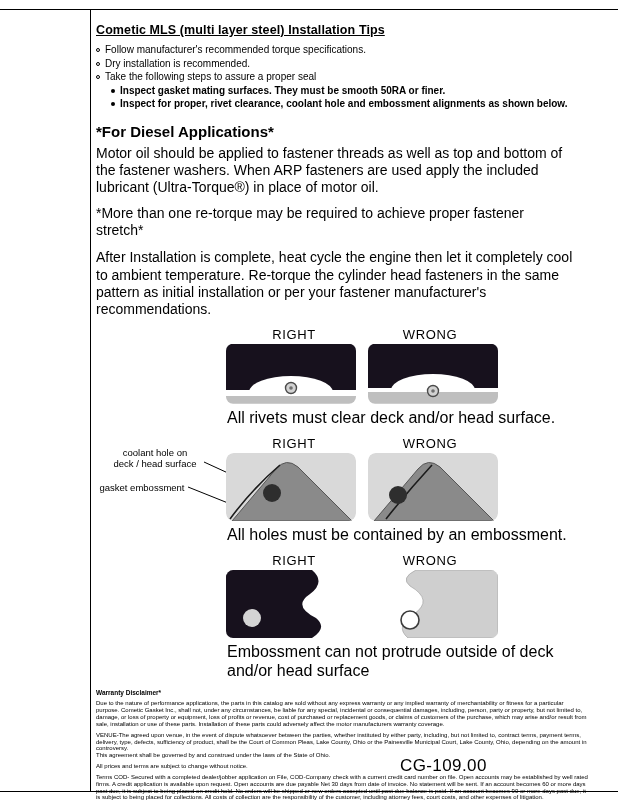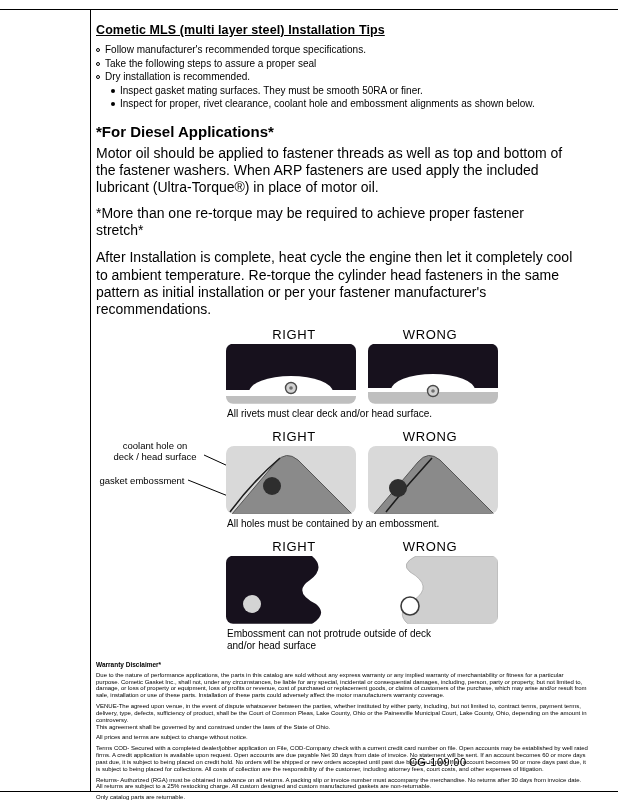--- a/index.html
+++ b/index.html
@@ -10,62 +10,62 @@
   .rule-top { top:9px; left:0; width:618px; height:1px; }
   .rule-bottom { top:791px; left:0; width:618px; height:1px; }
   .rule-left { left:90px; top:9px; width:1px; height:782px; }
   .content { position:absolute; left:96px; top:18px; width:498px; }
   .title { font-size:12.5px; font-weight:bold; text-decoration:underline; padding-top:5px; margin-bottom:7px; letter-spacing:0.1px; }
   .tips { margin-bottom:12px; }
   .li { display:flex; align-items:flex-start; font-size:10px; line-height:1.25; margin-bottom:1px; }
   .dot { flex:0 0 auto; width:4px; height:4px; border-radius:50%; margin:4px 5px 0 0; }
   .dot.open { border:1px solid #000; }
   .dot.fill { background:#000; }
-  .l2 { margin-left:15px; }
+  .l2 { margin-left:15px;font-weight:bold; }
   .diesel-h { font-size:15px; font-weight:bold; margin-bottom:5px; }
   .body { font-size:14px; line-height:1.24; margin-bottom:8px; width:478px; }
   .note { margin-bottom:10px; }
   .dg { position:relative; margin-bottom:9px; }
   .dg-heads { display:flex; margin-left:130px; width:272px; }
   .dg-head { flex:1; text-align:center; font-size:13px; letter-spacing:0.6px; }
   .dg-imgs { display:flex; gap:12px; margin-left:130px; margin-top:2px; }
   .dg-imgs svg { display:block; clip-path:inset(0 round 7px); }
-  .dg-cap { font-size:10px; margin:4px 0 0 131px; white-space:pre-line; line-height:1.2; }
+  .dg-cap { font-size:16px; margin:4px 0 0 131px; white-space:pre-line; line-height:1.2; }
   .dg-overlay { position:absolute; left:0; top:0; pointer-events:none; }
   .dg-label { position:absolute; font-size:9.5px; line-height:1.18; text-align:center; white-space:pre-line; }
   .lab1 { left:10px; top:11px; width:98px; }
   .lab2 { left:0px; top:46px; width:92px; }
   .warranty { margin-top:8px; width:492px; }
   .w-h { font-size:6.5px; font-weight:bold; margin-bottom:4px; }
   .w-p { font-size:6px; line-height:1.14; margin-bottom:4px; white-space:pre-line; }
-  .footer { position:absolute; left:409px; top:756px; font-size:11px; letter-spacing:0.4px; }
+  .footer { position:absolute; left:400px; top:756px; font-size:17px; letter-spacing:0.4px; }
 </style>
 </head>
 <body>
 
 <div class="page">
   <div class="rule rule-top"></div>
   <div class="rule rule-left"></div>
   <div class="rule rule-bottom"></div>
 
   <div class="content">
     <h1 class="title">Cometic MLS (multi layer steel) Installation Tips</h1>
 
     <div class="tips">
       <div class="li l1">
         <span class="dot open"></span>
         <span>Follow manufacturer's recommended torque specifications.</span>
       </div>
       <div class="li l1">
         <span class="dot open"></span>
-        <span>Take the following steps to assure a proper seal</span>
+        <span>Dry installation is recommended.</span>
       </div>
       <div class="li l1">
         <span class="dot open"></span>
-        <span>Dry installation is recommended.</span>
+        <span>Take the following steps to assure a proper seal</span>
       </div>
       <div class="li l2">
         <span class="dot fill"></span>
         <span>Inspect gasket mating surfaces.  They must be smooth 50RA or finer.</span>
       </div>
       <div class="li l2">
         <span class="dot fill"></span>
         <span>Inspect for proper, rivet clearance, coolant hole and embossment alignments as shown below.</span>
       </div>
     </div>

